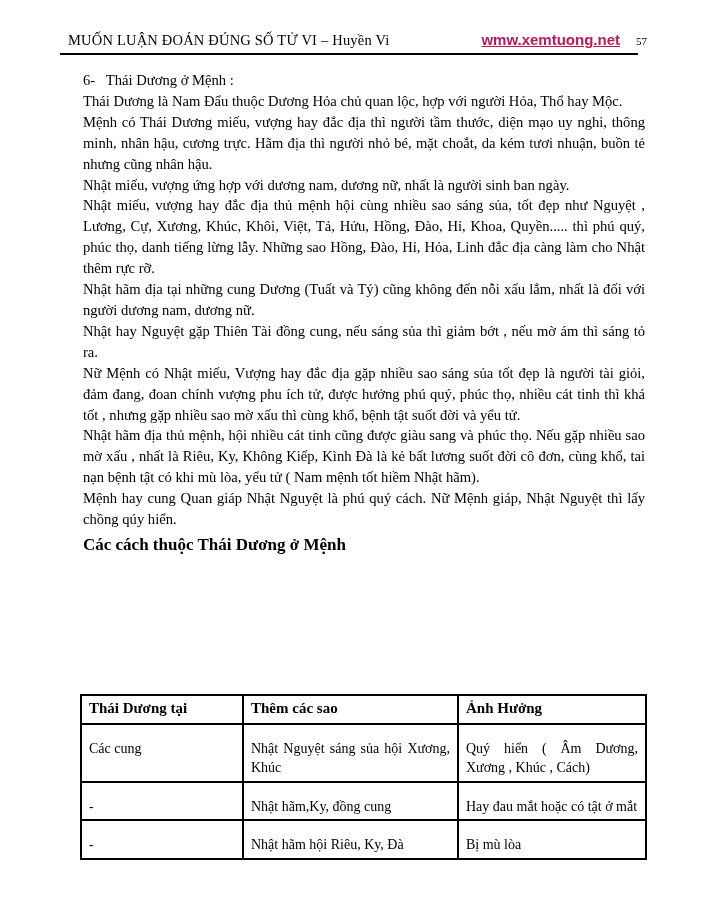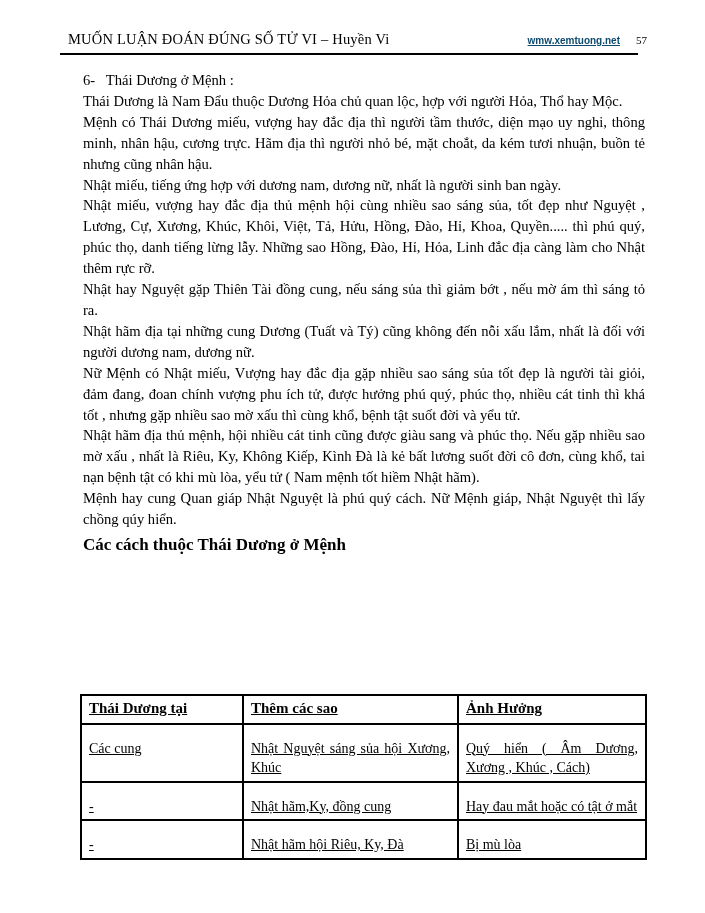--- a/index.html
+++ b/index.html
@@ -14,22 +14,22 @@
   }
   
   .hdr {
     position:absolute; left:68px; right:58px; top:17px;
     display:flex; justify-content:space-between; align-items:baseline;margin-top:14px;
   }
   .hdr-title { font-size:14.5px; letter-spacing:0.2px; white-space:nowrap; }
   .hdr-right { display:flex; align-items:baseline; gap:16px; }
   .site-link {
     font-family:"Liberation Sans","DejaVu Sans",sans-serif;
-    font-weight:bold; font-size:10px;
-    color:#0c4a6e; text-decoration:underline; cursor:pointer;
+    font-weight:bold; font-size:15px;
+    color:#be185d; text-decoration:underline; cursor:pointer;
     white-space:nowrap;
   }
   .page-num { font-size:11px; }
   .rule { position:absolute; left:60px; top:53px; width:578px; height:2px; background:#000; }
 
   
   .doc-body {
     position:absolute; left:83px; top:70px; width:562px;
     font-size:14.6px; line-height:20.9px;
   }
@@ -47,21 +47,20 @@
     font-size:14px;
   }
   table.fx col.c1 { width:162px; }
   table.fx col.c2 { width:215px; }
   table.fx col.c3 { width:188px; }
   table.fx th, table.fx td {
     border:2px solid #000;
     padding:14px 7px 3px 7px;
     vertical-align:top;
     line-height:19.5px;
-    text-decoration:underline;
   }
   table.fx th { text-align:left; font-size:15px; padding-top:3px; padding-bottom:4px; }
   td.just { text-align:justify; }
 </style>
 </head>
 <body>
 
 <div class="page">
 
   <div class="hdr">
@@ -71,24 +70,24 @@
       <span class="page-num">57</span>
     </span>
   </div>
 
   <div class="rule"></div>
 
   <div class="doc-body">
     <p class="sec-title">6-   Thái Dương ở Mệnh :</p>
     <p>Thái Dương là Nam Đẩu thuộc Dương Hỏa chủ quan lộc, hợp với người Hỏa, Thổ hay Mộc.</p>
     <p>Mệnh có Thái Dương miếu, vượng hay đắc địa thì người tầm thước, diện mạo uy nghi, thông minh, nhân hậu, cương trực. Hãm địa thì người nhỏ bé, mặt choắt, da kém tươi nhuận, buồn tẻ nhưng cũng nhân hậu.</p>
-    <p>Nhật miếu, tiếng ứng hợp với dương nam, dương nữ, nhất là người sinh ban ngày.</p>
+    <p>Nhật miếu, vượng ứng hợp với dương nam, dương nữ, nhất là người sinh ban ngày.</p>
     <p>Nhật miếu, vượng hay đắc địa thủ mệnh hội cùng nhiều sao sáng sủa, tốt đẹp như Nguyệt , Lương, Cự, Xương, Khúc, Khôi, Việt, Tả, Hửu, Hồng, Đào, Hỉ, Khoa, Quyền..... thì phú quý, phúc thọ, danh tiếng lừng lẫy. Những sao Hồng, Đào, Hỉ, Hỏa, Linh đắc địa càng làm cho Nhật thêm rực rỡ.</p>
+    <p>Nhật hãm địa tại những cung Dương (Tuất và Tý) cũng không đến nỗi xấu lắm, nhất là đối với người dương nam, dương nữ.</p>
     <p>Nhật hay Nguyệt gặp Thiên Tài đồng cung, nếu sáng sủa thì giảm bớt , nếu mờ ám thì sáng tỏ ra.</p>
-    <p>Nhật hãm địa tại những cung Dương (Tuất và Tý) cũng không đến nỗi xấu lắm, nhất là đối với người dương nam, dương nữ.</p>
     <p>Nữ Mệnh có Nhật miếu, Vượng hay đắc địa gặp nhiều sao sáng sủa tốt đẹp là người tài giỏi, đảm đang, đoan chính vượng phu ích tử, được hưởng phú quý, phúc thọ, nhiều cát tinh thì khá tốt , nhưng gặp nhiều sao mờ xấu thì cùng khổ, bệnh tật suốt đời và yểu tử.</p>
     <p>Nhật hãm địa thủ mệnh, hội nhiều cát tinh cũng được giàu sang và phúc thọ. Nếu gặp nhiều sao mờ xấu , nhất là Riêu, Ky, Không Kiếp, Kình Đà là kẻ bất lương suốt đời cô đơn, cùng khổ, tai nạn bệnh tật có khi mù lòa, yểu tử ( Nam mệnh tốt hiềm Nhật hãm).</p>
     <p>Mệnh hay cung Quan giáp Nhật Nguyệt là phú quý cách. Nữ Mệnh giáp, Nhật Nguyệt thì lấy chồng qúy hiển.</p>
     <h2 class="sub-head">Các cách thuộc Thái Dương ở Mệnh</h2>
   </div>
 
   <table class="fx">
     <colgroup>
         <col class="c1">
         <col class="c2">

